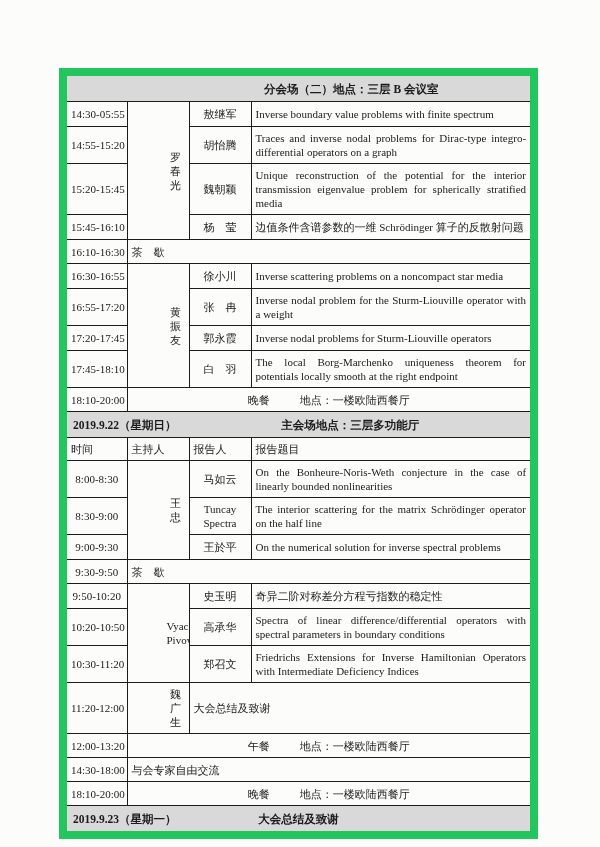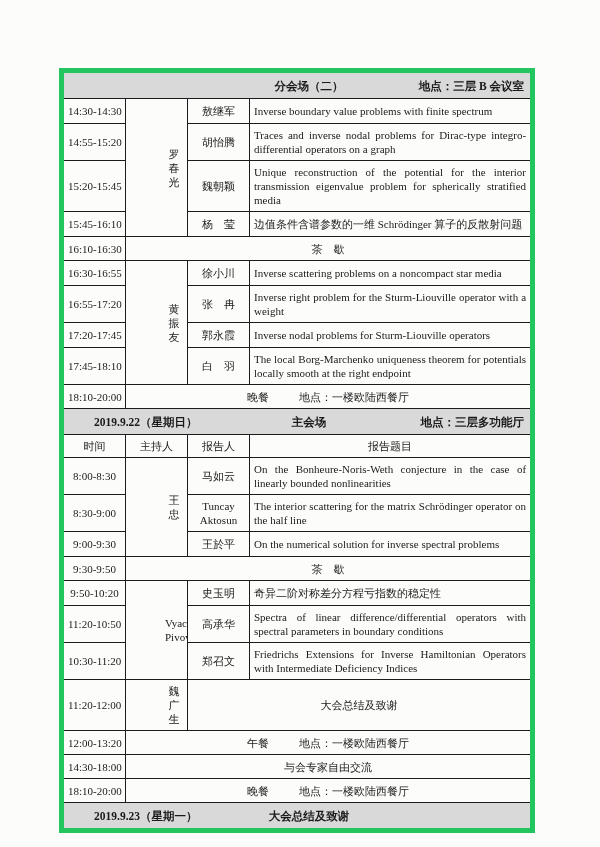--- a/index.html
+++ b/index.html
@@ -8,21 +8,21 @@
     background:#fcfcfb;
     position:relative;
     font-family:"Liberation Serif","DejaVu Serif",serif;
     color:#1a1a1a;
   }
   table.schedule {
     position:absolute; left:59px; top:68px;
     width:471px;
     border-collapse:collapse;
     table-layout:fixed;
-    border:5px solid #22c55e;
+    border:8px solid #22c55e;
   }
   col.c-time    { width:64px; }
   col.c-chair   { width:62px; }
   col.c-speaker { width:62px; }
   col.c-title   { width:283px; }
   td {
     border:1px solid #1c1c1c;
     font-size:11px; line-height:14px;
     padding:4px 4px;
     vertical-align:middle;
@@ -32,28 +32,28 @@
   tr.hbrk td { height:15px; }         
   tr.hhdr td { height:14px; }         
   tr.banner td {
     background:#d9d9d9;
     font-weight:bold;
     font-size:11.5px;
     height:17px;
     padding:4px 6px;
   }
   .bgrid { display:flex; align-items:center; width:100%; }
-  .bgrid .bl { flex:1 1 0; text-align:left; white-space:nowrap;margin-left:24px; }
+  .bgrid .bl { flex:1 1 0; text-align:left; white-space:nowrap; }
   .bgrid .bm { flex:0 0 auto; text-align:center; white-space:nowrap; }
-  .bgrid .br { flex:1 1 0; text-align:right; white-space:nowrap; }
+  .bgrid .br { flex:1 1 0; text-align:left; white-space:nowrap; }
   td.time   { text-align:center; white-space:nowrap; }
   td.chair  { text-align:center;padding-left:39px; }
   td.speaker{ text-align:center; }
   td.title  { text-align:justify; }
-  td.center { text-align:center; }
+  td.center { }
   .mealwrap { display:flex; justify-content:center; gap:30px; }
 </style>
 </head>
 <body>
 
 <table class="schedule">
   <colgroup>
     <col class="c-time">
       <col class="c-chair">
       <col class="c-speaker">
@@ -65,21 +65,21 @@
     <td colspan="4">
       <div class="bgrid">
         <span class="bl"></span>
         <span class="bm">分会场（二）</span>
         <span class="br">地点：三层 B 会议室</span>
       </div>
     </td>
   </tr>
 
   <tr class="h1">
-    <td class="time">14:30-14:30</td>
+    <td class="time">14:30-05:55</td>
     <td class="chair" rowspan="4">罗春光</td>
     <td class="speaker">敖继军</td>
     <td class="title">Inverse boundary value problems with finite spectrum</td>
   </tr>
   <tr>
     <td class="time">14:55-15:20</td>
     <td class="speaker">胡怡腾</td>
     <td class="title">Traces and inverse nodal problems for Dirac-type integro-differential operators on a graph</td>
   </tr>
   <tr>
@@ -100,21 +100,21 @@
 
   <tr class="h1">
     <td class="time">16:30-16:55</td>
     <td class="chair" rowspan="4">黄振友</td>
     <td class="speaker">徐小川</td>
     <td class="title">Inverse scattering problems on a noncompact star media</td>
   </tr>
   <tr>
     <td class="time">16:55-17:20</td>
     <td class="speaker">张　冉</td>
-    <td class="title">Inverse right problem for the Sturm-Liouville operator with a weight</td>
+    <td class="title">Inverse nodal problem for the Sturm-Liouville operator with a weight</td>
   </tr>
   <tr class="h1">
     <td class="time">17:20-17:45</td>
     <td class="speaker">郭永霞</td>
     <td class="title">Inverse nodal problems for Sturm-Liouville operators</td>
   </tr>
   <tr>
     <td class="time">17:45-18:10</td>
     <td class="speaker">白　羽</td>
     <td class="title">The local Borg-Marchenko uniqueness theorem for potentials locally smooth at the right endpoint</td>
@@ -148,42 +148,42 @@
   </tr>
 
   <tr>
     <td class="time">8:00-8:30</td>
     <td class="chair" rowspan="3">王　忠</td>
     <td class="speaker">马如云</td>
     <td class="title">On the Bonheure-Noris-Weth conjecture in the case of linearly bounded nonlinearities</td>
   </tr>
   <tr>
     <td class="time">8:30-9:00</td>
-    <td class="speaker">Tuncay Aktosun</td>
+    <td class="speaker">Tuncay Spectra</td>
     <td class="title">The interior scattering for the matrix Schrödinger operator on the half line</td>
   </tr>
   <tr class="h1">
     <td class="time">9:00-9:30</td>
     <td class="speaker">王於平</td>
     <td class="title">On the numerical solution for inverse spectral problems</td>
   </tr>
 
   <tr class="hbrk">
     <td class="time">9:30-9:50</td>
     <td class="center" colspan="3">茶　歇</td>
   </tr>
 
   <tr class="h1">
     <td class="time">9:50-10:20</td>
     <td class="chair" rowspan="3">Vyacheslav Pivovarchik</td>
     <td class="speaker">史玉明</td>
     <td class="title">奇异二阶对称差分方程亏指数的稳定性</td>
   </tr>
   <tr>
-    <td class="time">11:20-10:50</td>
+    <td class="time">10:20-10:50</td>
     <td class="speaker">高承华</td>
     <td class="title">Spectra of linear difference/differential operators with spectral parameters in boundary conditions</td>
   </tr>
   <tr>
     <td class="time">10:30-11:20</td>
     <td class="speaker">郑召文</td>
     <td class="title">Friedrichs Extensions for Inverse Hamiltonian Operators with Intermediate Deficiency Indices</td>
   </tr>
 
   <tr class="h1">

